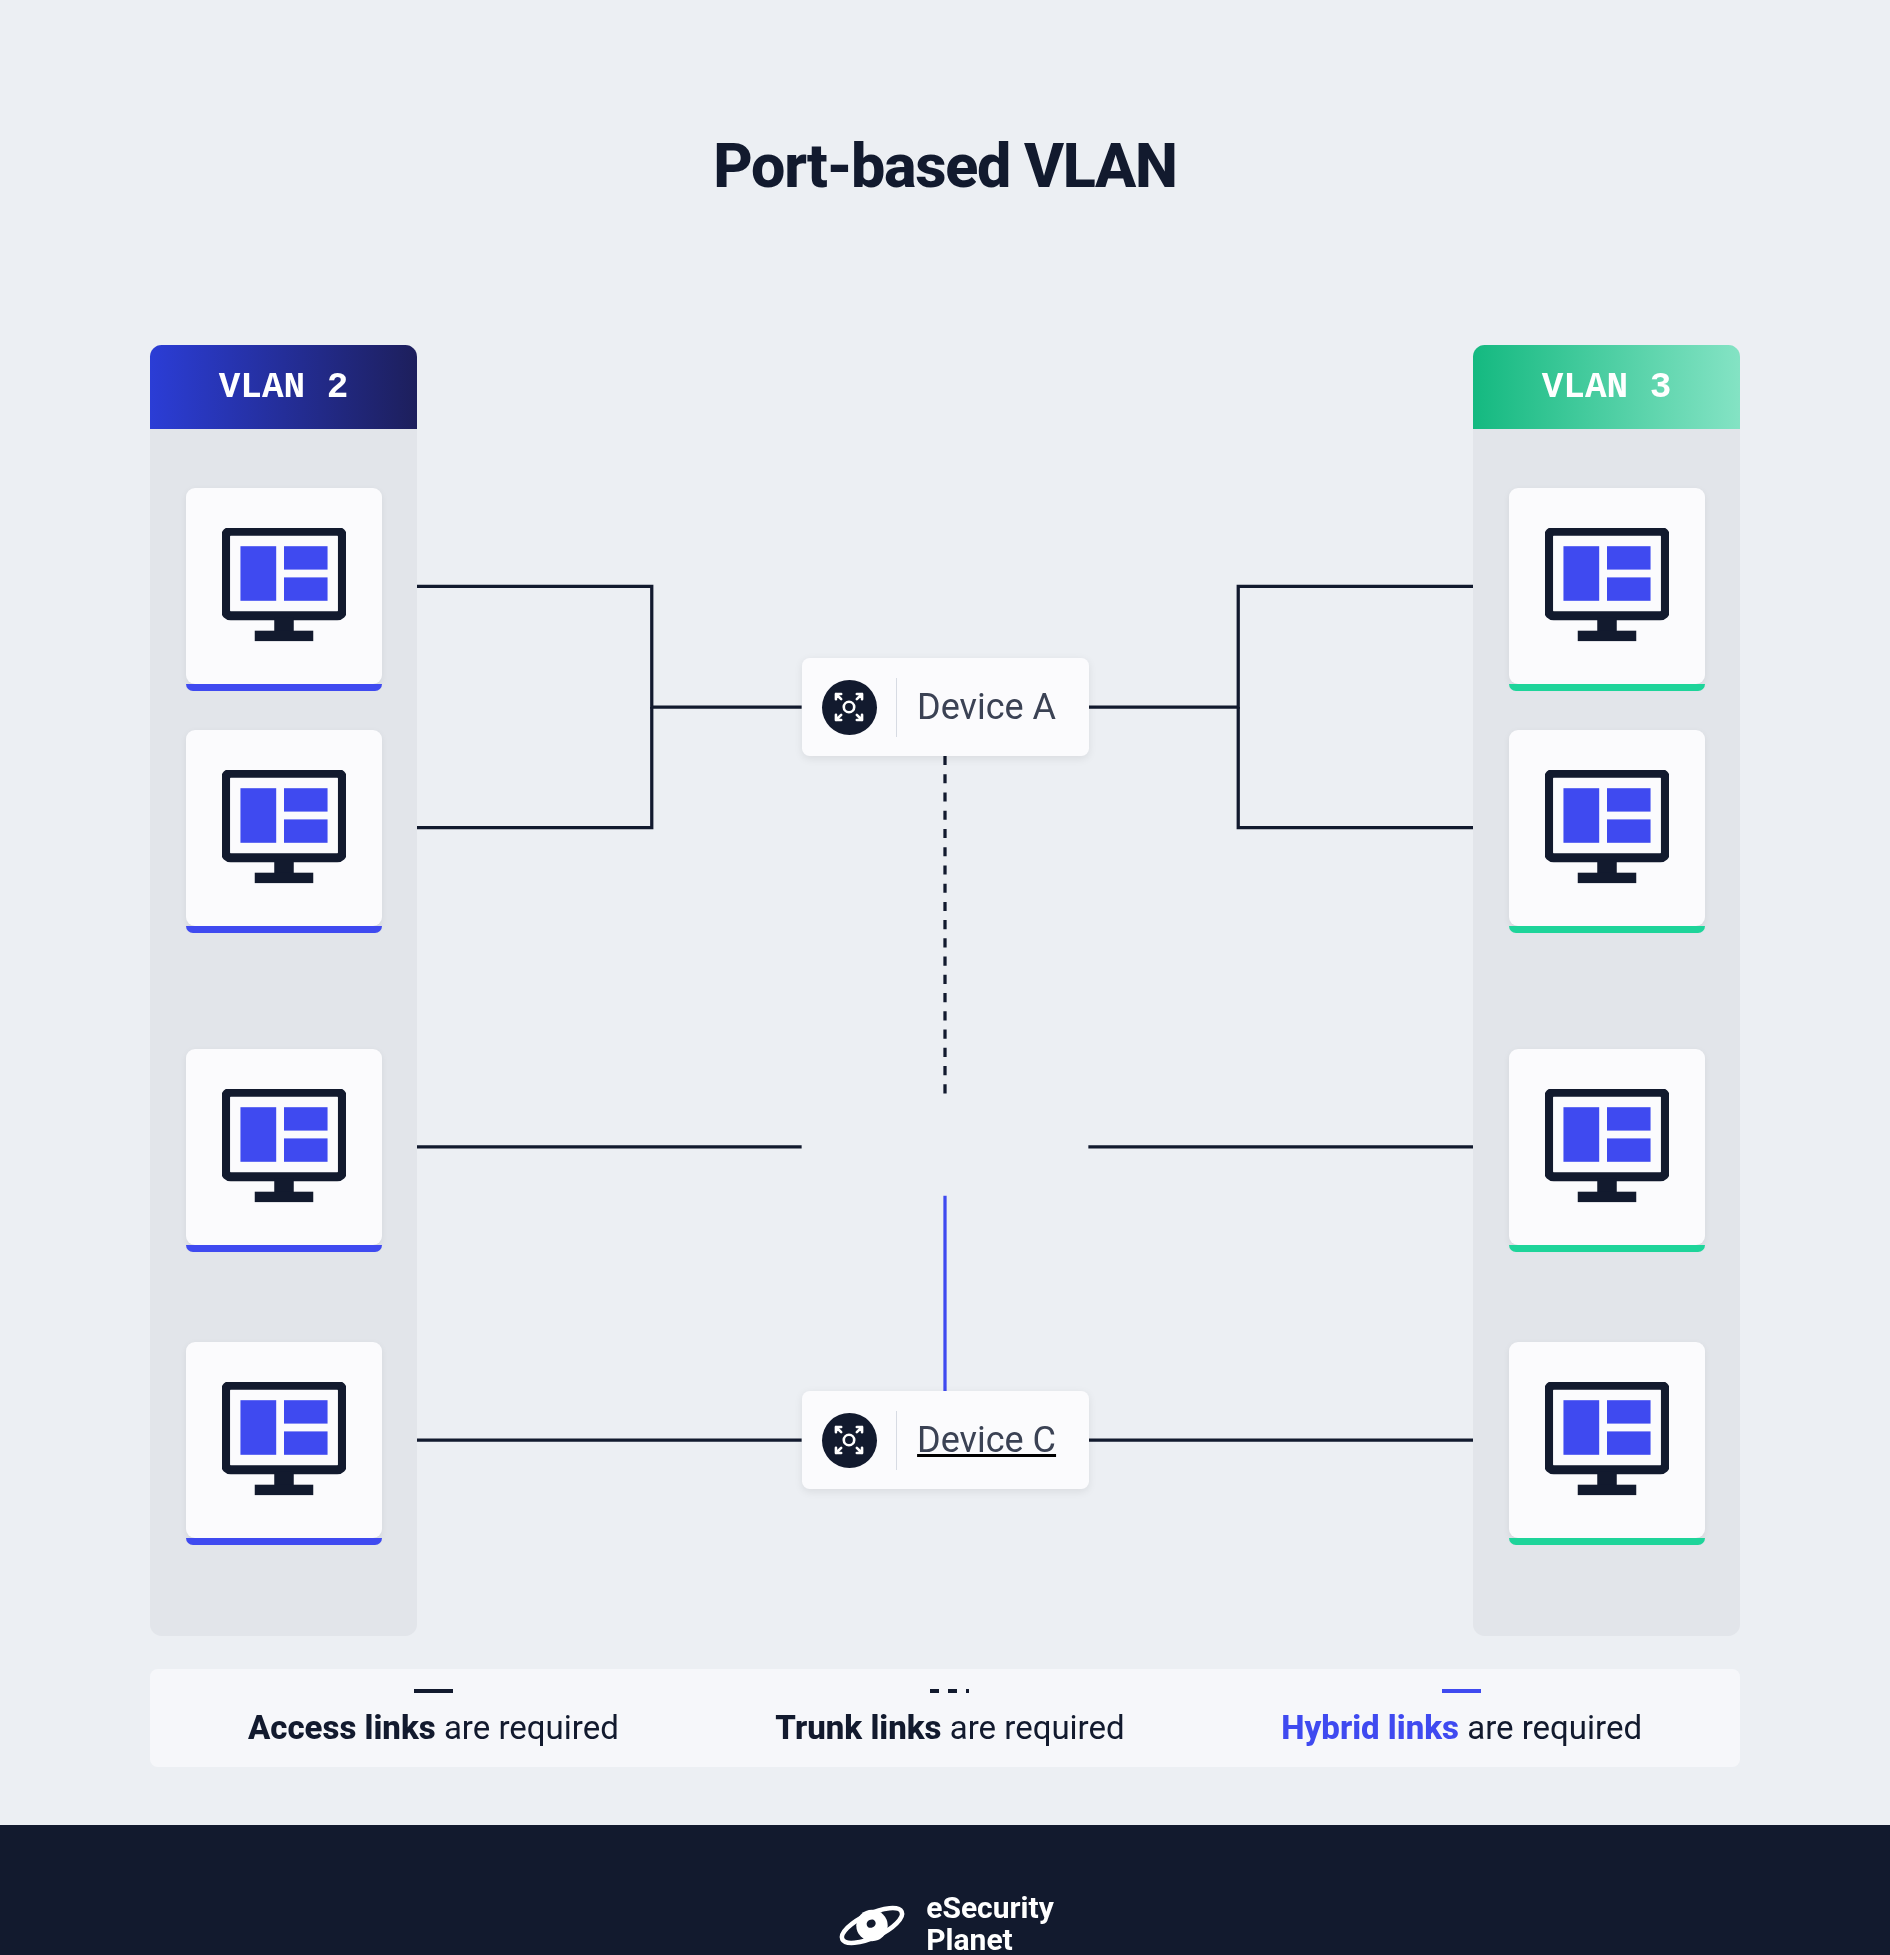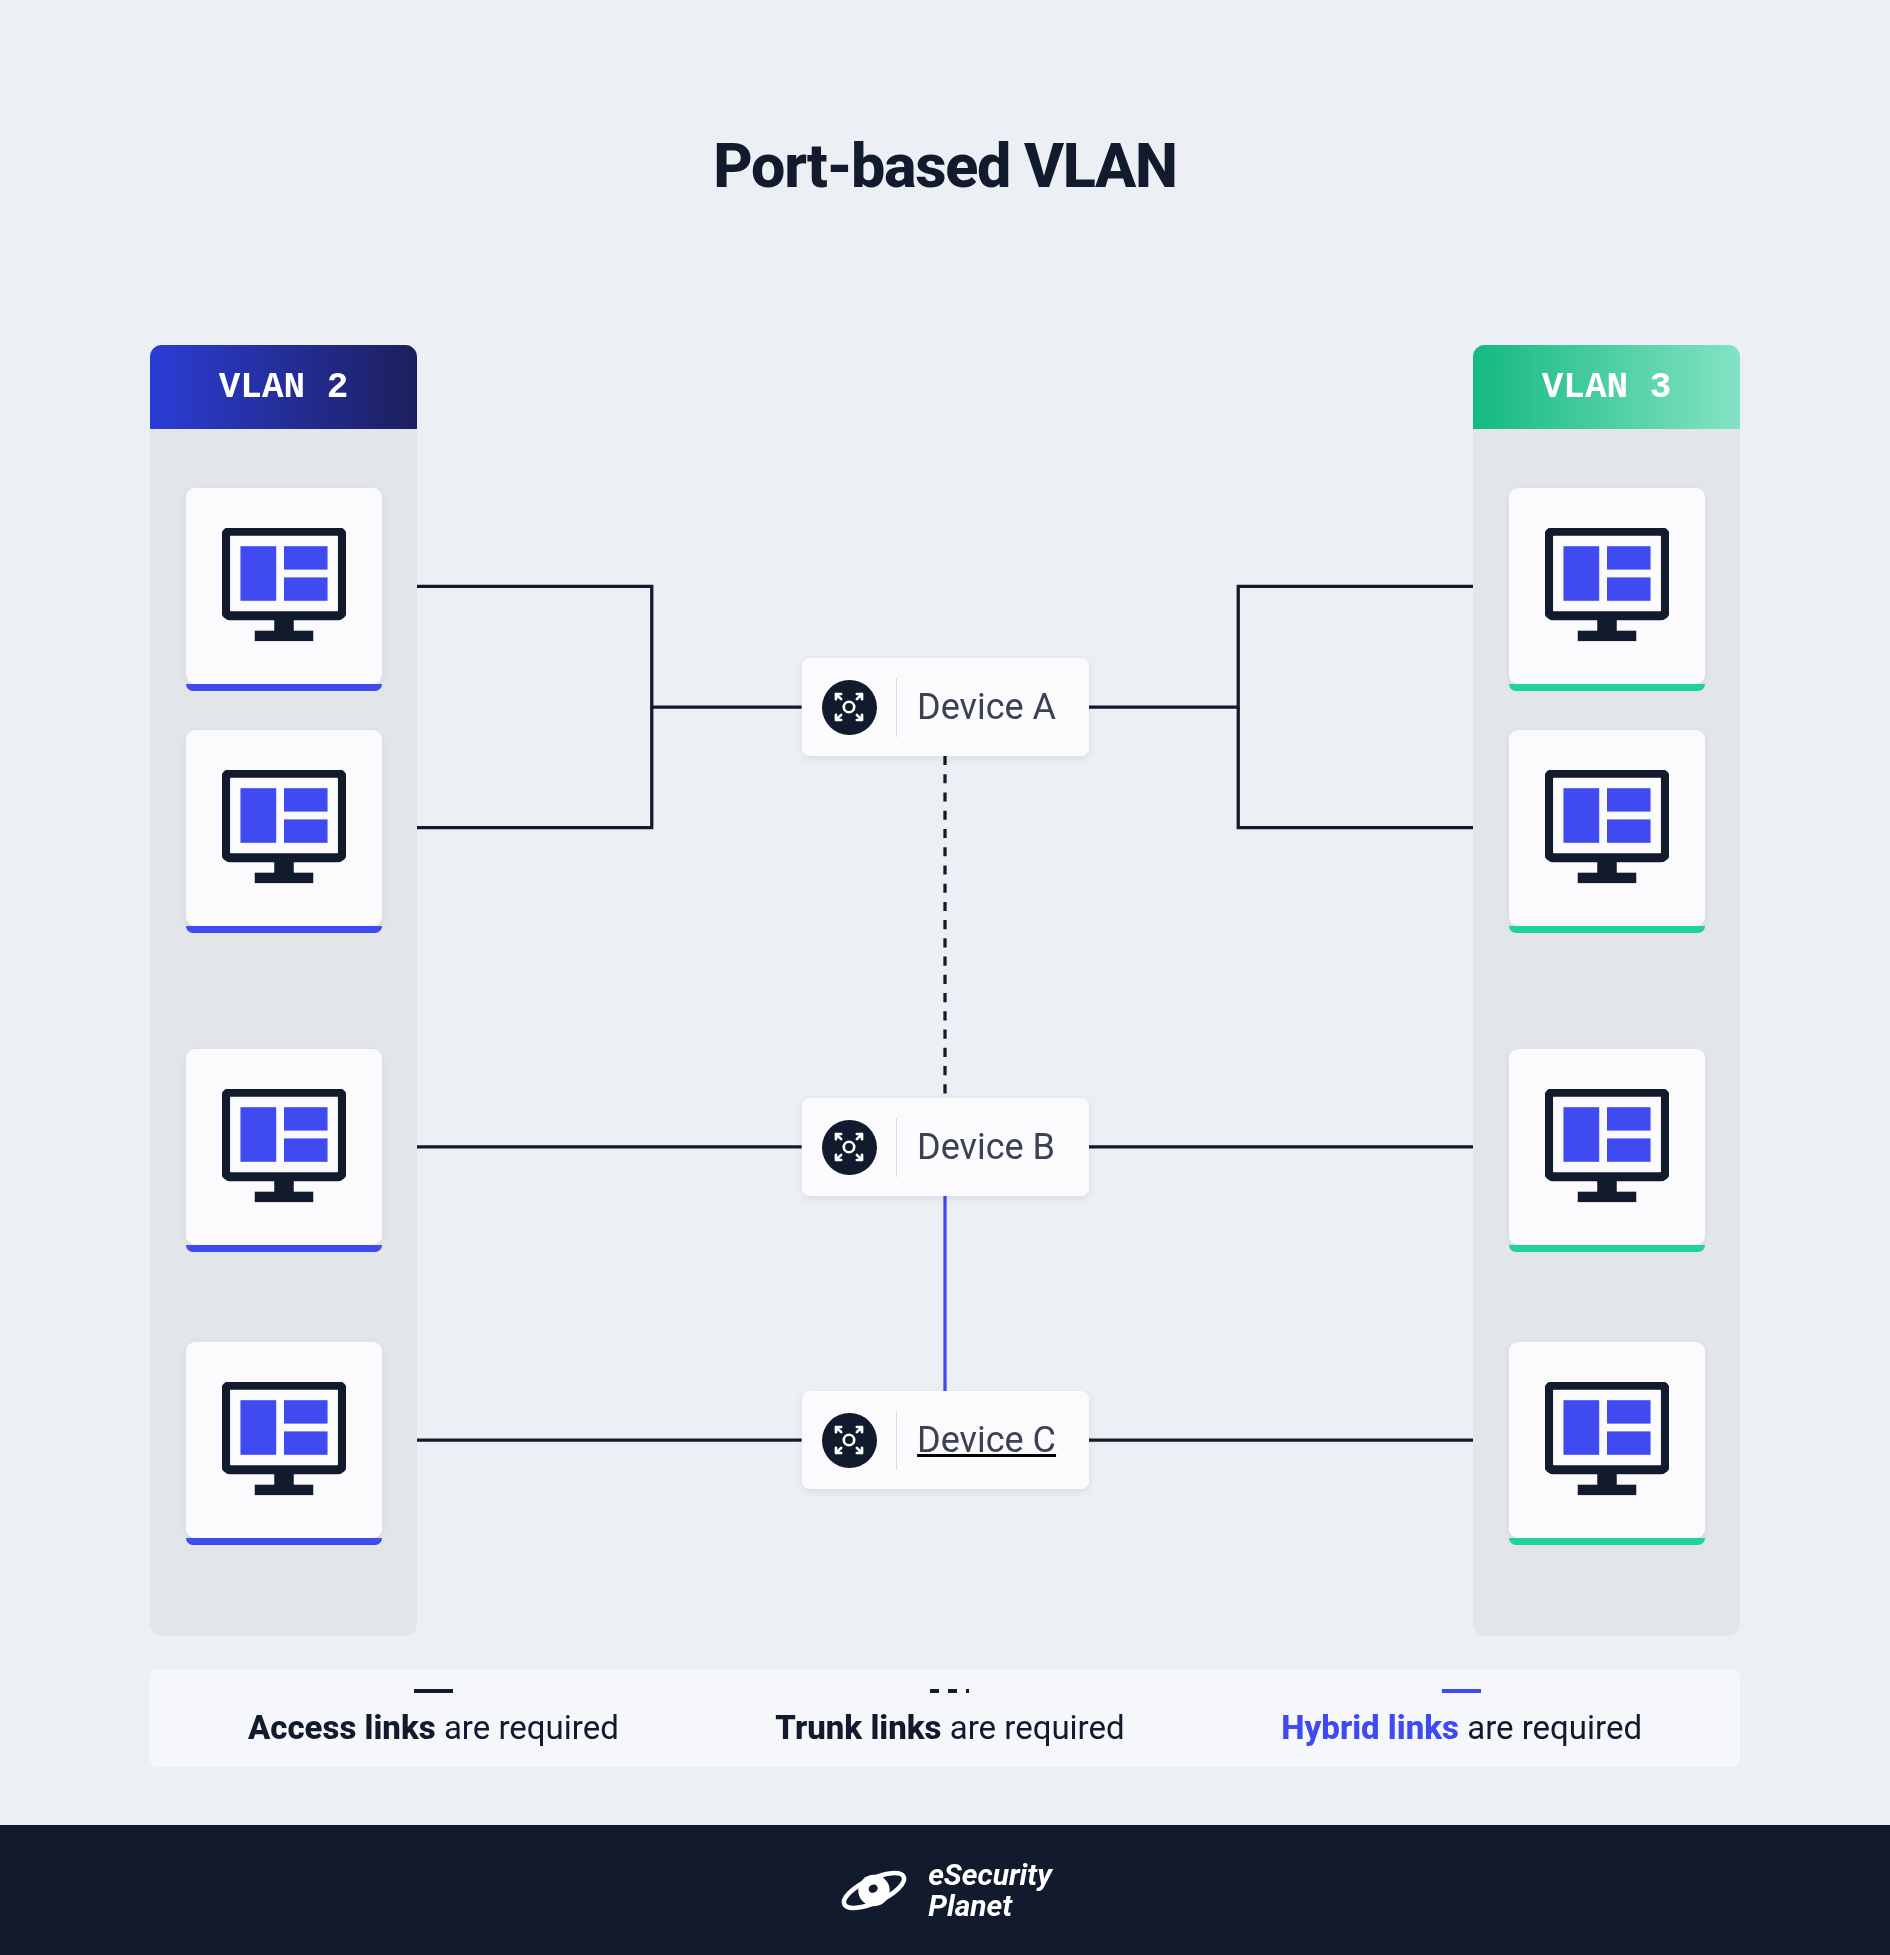--- a/index.html
+++ b/index.html
@@ -127,24 +127,23 @@
   .legend-line.hybrid { background: #3f4af0; }
   .legend b { font-weight: 800; }
   .legend .hybrid-text { color: #3f4af0; font-weight: 800; }
   .footer {
     position: absolute;
     left: 0; right: 0;
     bottom: 0;
     height: 130px;
     background: #121a2e;
     display: flex;
-    align-items: center;
+    align-items: flex-end;
     justify-content: center;
     gap: 18px;
-    font-style: italic;
   }
   .footer-brand {
     color: #fff;
     font-size: 30px;
     font-weight: 700;
     line-height: 1.05;
   }
   svg { display: block; }
   .svg-links {
     position: absolute;
@@ -277,33 +276,20 @@
         <path d="M35 11 L43 3 M43 3 L43 11 M43 3 L35 3" stroke="#fff" stroke-width="4" fill="none" stroke-linecap="round"></path>
         <path d="M11 35 L3 43 M3 43 L3 35 M3 43 L11 43" stroke="#fff" stroke-width="4" fill="none" stroke-linecap="round"></path>
         <path d="M35 35 L43 43 M43 43 L43 35 M43 43 L35 43" stroke="#fff" stroke-width="4" fill="none" stroke-linecap="round"></path>
         <circle cx="23" cy="23" r="8" stroke="#fff" stroke-width="4" fill="none"></circle>
       </svg>
     </div>
     <div class="device-divider"></div>
     <div class="device-label">Device A</div>
   </div>
 
-  <div class="device-card" style="left:652px; top:753px; width:287px;">
-    <div class="device-icon">
-      <svg width="30" height="30" viewBox="0 0 46 46">
-        <path d="M11 11 L3 3 M3 3 L3 11 M3 3 L11 3" stroke="#fff" stroke-width="4" fill="none" stroke-linecap="round"></path>
-        <path d="M35 11 L43 3 M43 3 L43 11 M43 3 L35 3" stroke="#fff" stroke-width="4" fill="none" stroke-linecap="round"></path>
-        <path d="M11 35 L3 43 M3 43 L3 35 M3 43 L11 43" stroke="#fff" stroke-width="4" fill="none" stroke-linecap="round"></path>
-        <path d="M35 35 L43 43 M43 43 L43 35 M43 43 L35 43" stroke="#fff" stroke-width="4" fill="none" stroke-linecap="round"></path>
-        <circle cx="23" cy="23" r="8" stroke="#fff" stroke-width="4" fill="none"></circle>
-      </svg>
-    </div>
-    <div class="device-divider"></div>
-    <div class="device-label">Device B</div>
-  </div>
 
   <div class="device-card" style="left:652px; top:1046px; width:287px;text-decoration:underline;">
     <div class="device-icon">
       <svg width="30" height="30" viewBox="0 0 46 46">
         <path d="M11 11 L3 3 M3 3 L3 11 M3 3 L11 3" stroke="#fff" stroke-width="4" fill="none" stroke-linecap="round"></path>
         <path d="M35 11 L43 3 M43 3 L43 11 M43 3 L35 3" stroke="#fff" stroke-width="4" fill="none" stroke-linecap="round"></path>
         <path d="M11 35 L3 43 M3 43 L3 35 M3 43 L11 43" stroke="#fff" stroke-width="4" fill="none" stroke-linecap="round"></path>
         <path d="M35 35 L43 43 M43 43 L43 35 M43 43 L35 43" stroke="#fff" stroke-width="4" fill="none" stroke-linecap="round"></path>
         <circle cx="23" cy="23" r="8" stroke="#fff" stroke-width="4" fill="none"></circle>
       </svg>

